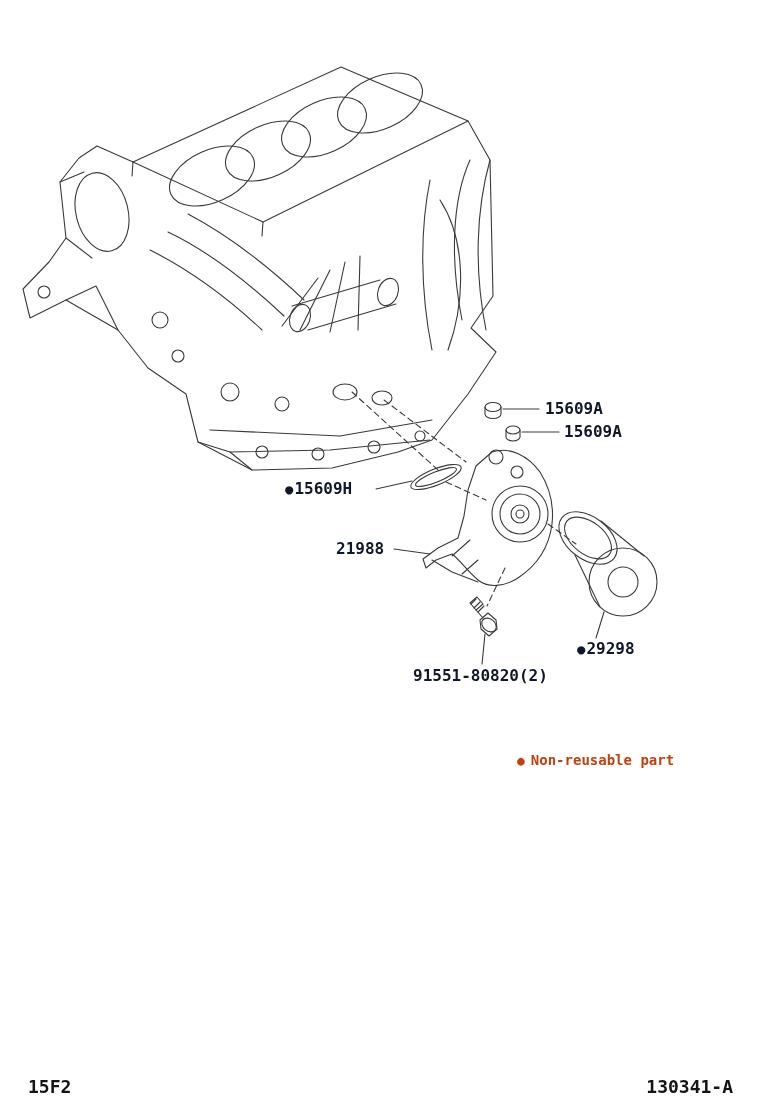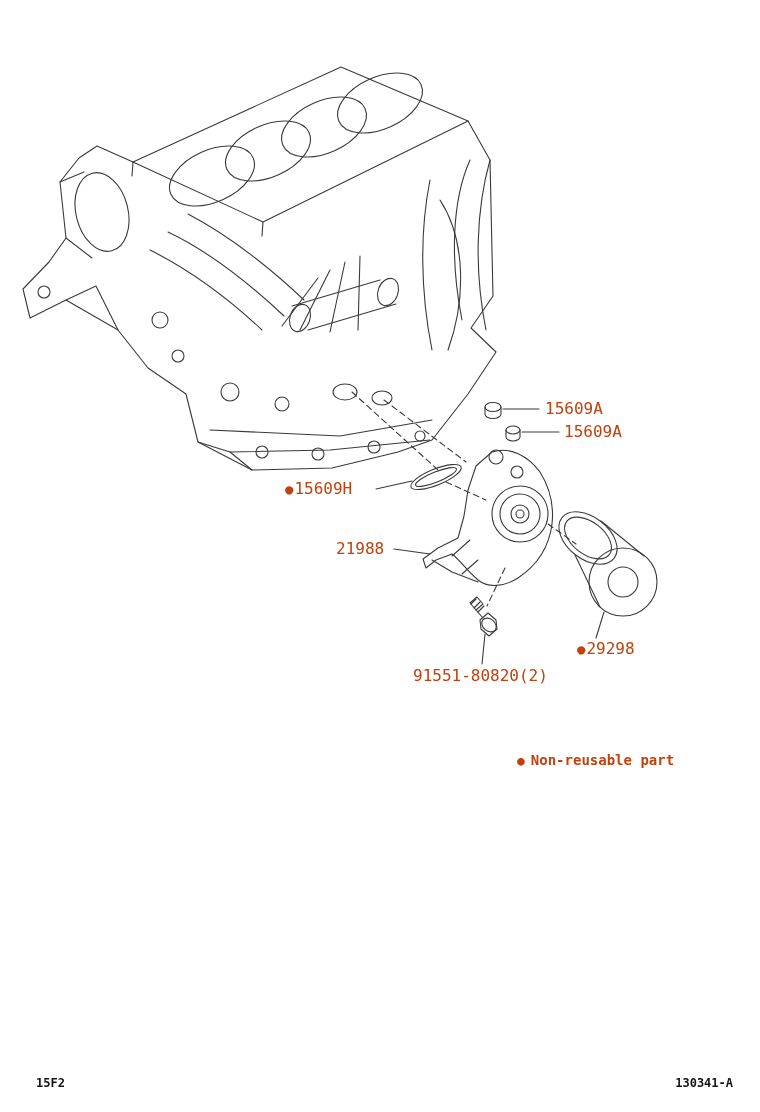--- a/index.html
+++ b/index.html
@@ -7,44 +7,43 @@
     position:relative;
     width:760px;height:1112px;
     background:#ffffff;
     overflow:hidden;
     font-family:"DejaVu Sans Mono","Liberation Mono",monospace;
   }
   .art{position:absolute;left:0;top:0;}
   .label{
     position:absolute;
     font-family:"DejaVu Sans Mono","Liberation Mono",monospace;
-    font-weight:normal;
+    font-weight:bold;
     font-size:16px;
     line-height:18px;
-    color:#c2410c;
+    color:#0f172a;
     white-space:nowrap;
   }
   .label .bullet{font-size:14px;margin-right:1px;}
   .legend{
     position:absolute;
     font-family:"DejaVu Sans Mono","Liberation Mono",monospace;
     font-weight:bold;
     font-size:14px;
     color:#c2410c;
     white-space:nowrap;
   }
   .legend .bullet{font-size:13px;margin-right:6px;}
   .footer{
     position:absolute;
     font-family:"DejaVu Sans Mono","Liberation Mono",monospace;
     font-weight:600;
-    font-size:12px;
+    font-size:18px;
     color:#141414;
     white-space:nowrap;
-    margin-left:8px;
   }
 </style>
 </head>
 <body>
 
 <div class="sheet">
 
   <svg class="art" width="760" height="1112" viewBox="0 0 760 1112">
     <g stroke="#3a3a3a" fill="none" stroke-width="1.1" stroke-linejoin="round" stroke-linecap="round">
 

